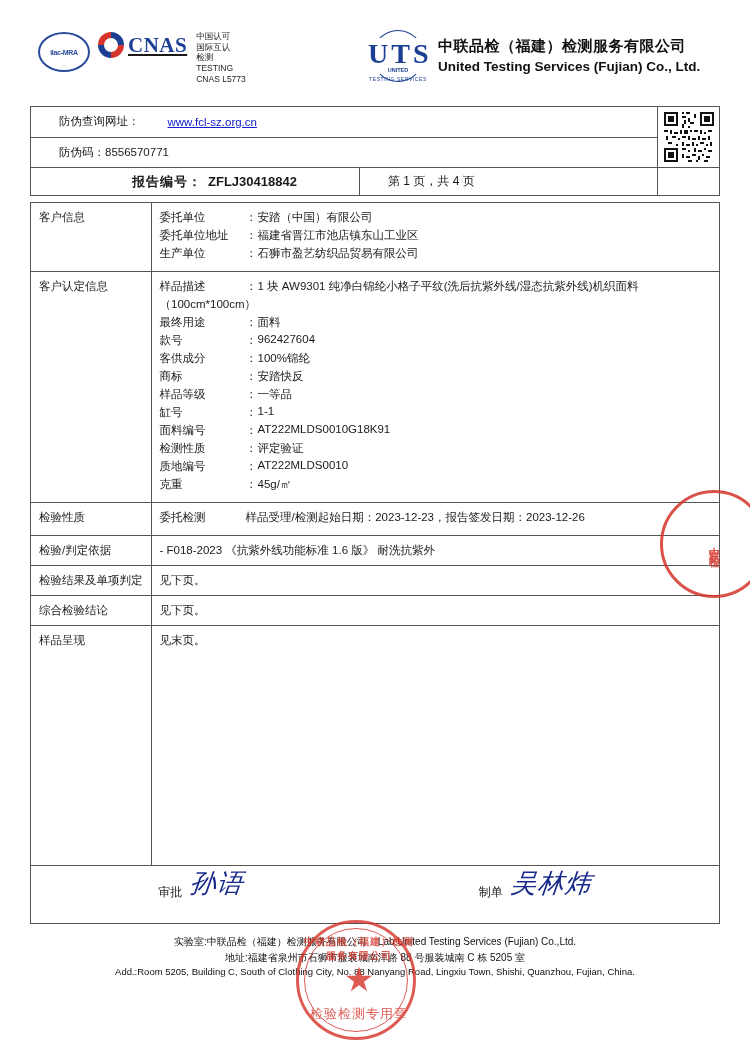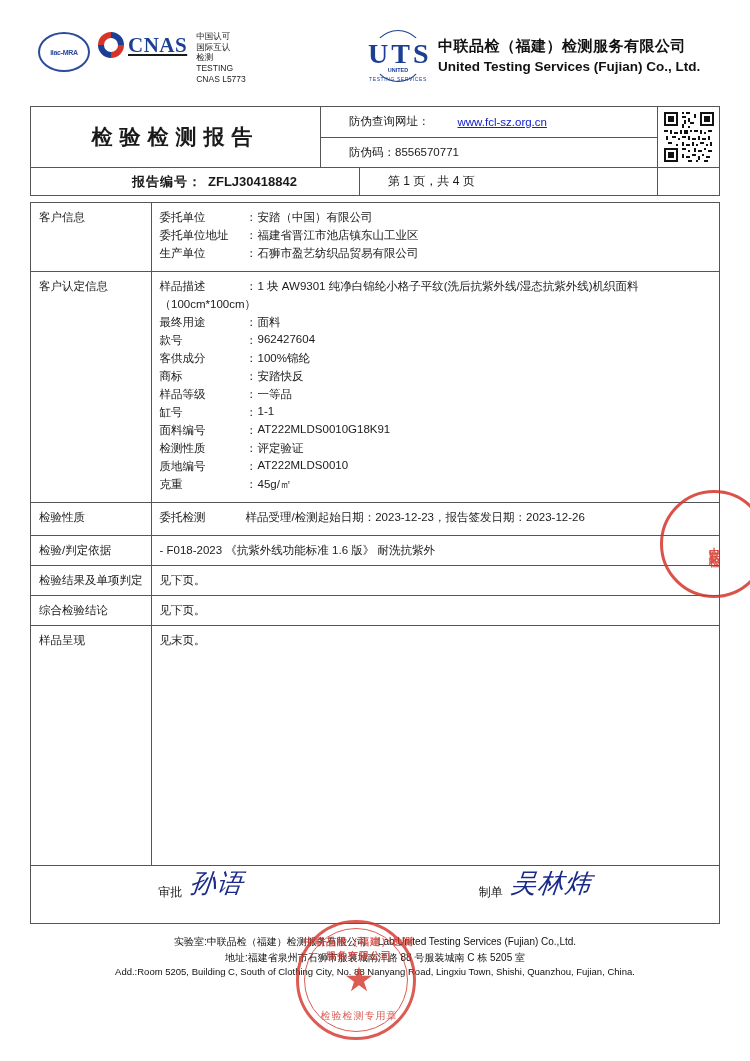--- a/index.html
+++ b/index.html
@@ -235,21 +235,21 @@
     position: absolute; inset: 5px;
     border: 1px solid #d4342a; border-radius: 50%;
   }
   #stamp-bottom .arc {
     position: absolute; top: 12px; left: 0; width: 120px;
     text-align: center; font-size: 10px; font-weight: bold;
     letter-spacing: 1px;
   }
   #stamp-bottom .arc2 {
     position: absolute; bottom: 14px; left: 0; width: 120px;
-    text-align: center; font-size: 10px; letter-spacing: 1px;
+    text-align: center; font-size: 13px; letter-spacing: 1px;
   }
   #stamp-bottom .star {
     position: absolute; top: 38px; left: 42px;
     width: 36px; height: 36px; color: #d4342a; font-size: 34px;
     line-height: 36px; text-align: center;
   }
 </style>
 </head>
 <body>
 
@@ -288,23 +288,20 @@
         <div class="uts-sub2">TESTING SERVICES</div>
       </div>
       <div class="uts-names">
         <div class="uts-cn">中联品检（福建）检测服务有限公司</div>
         <div class="uts-en">United Testing Services (Fujian) Co., Ltd.</div>
       </div>
     </div>
   </div>
 
   <div class="titlebar">
-    <div class="title-left">
-      <div class="t">检验检测报告</div>
-    </div>
     <div class="title-right">
       <div class="r1">
         <span>防伪查询网址：</span>
         <span class="link">www.fcl-sz.org.cn</span>
       </div>
       <div class="r2">
         <span>防伪码：</span>
         <span>8556570771</span>
       </div>
     </div>

